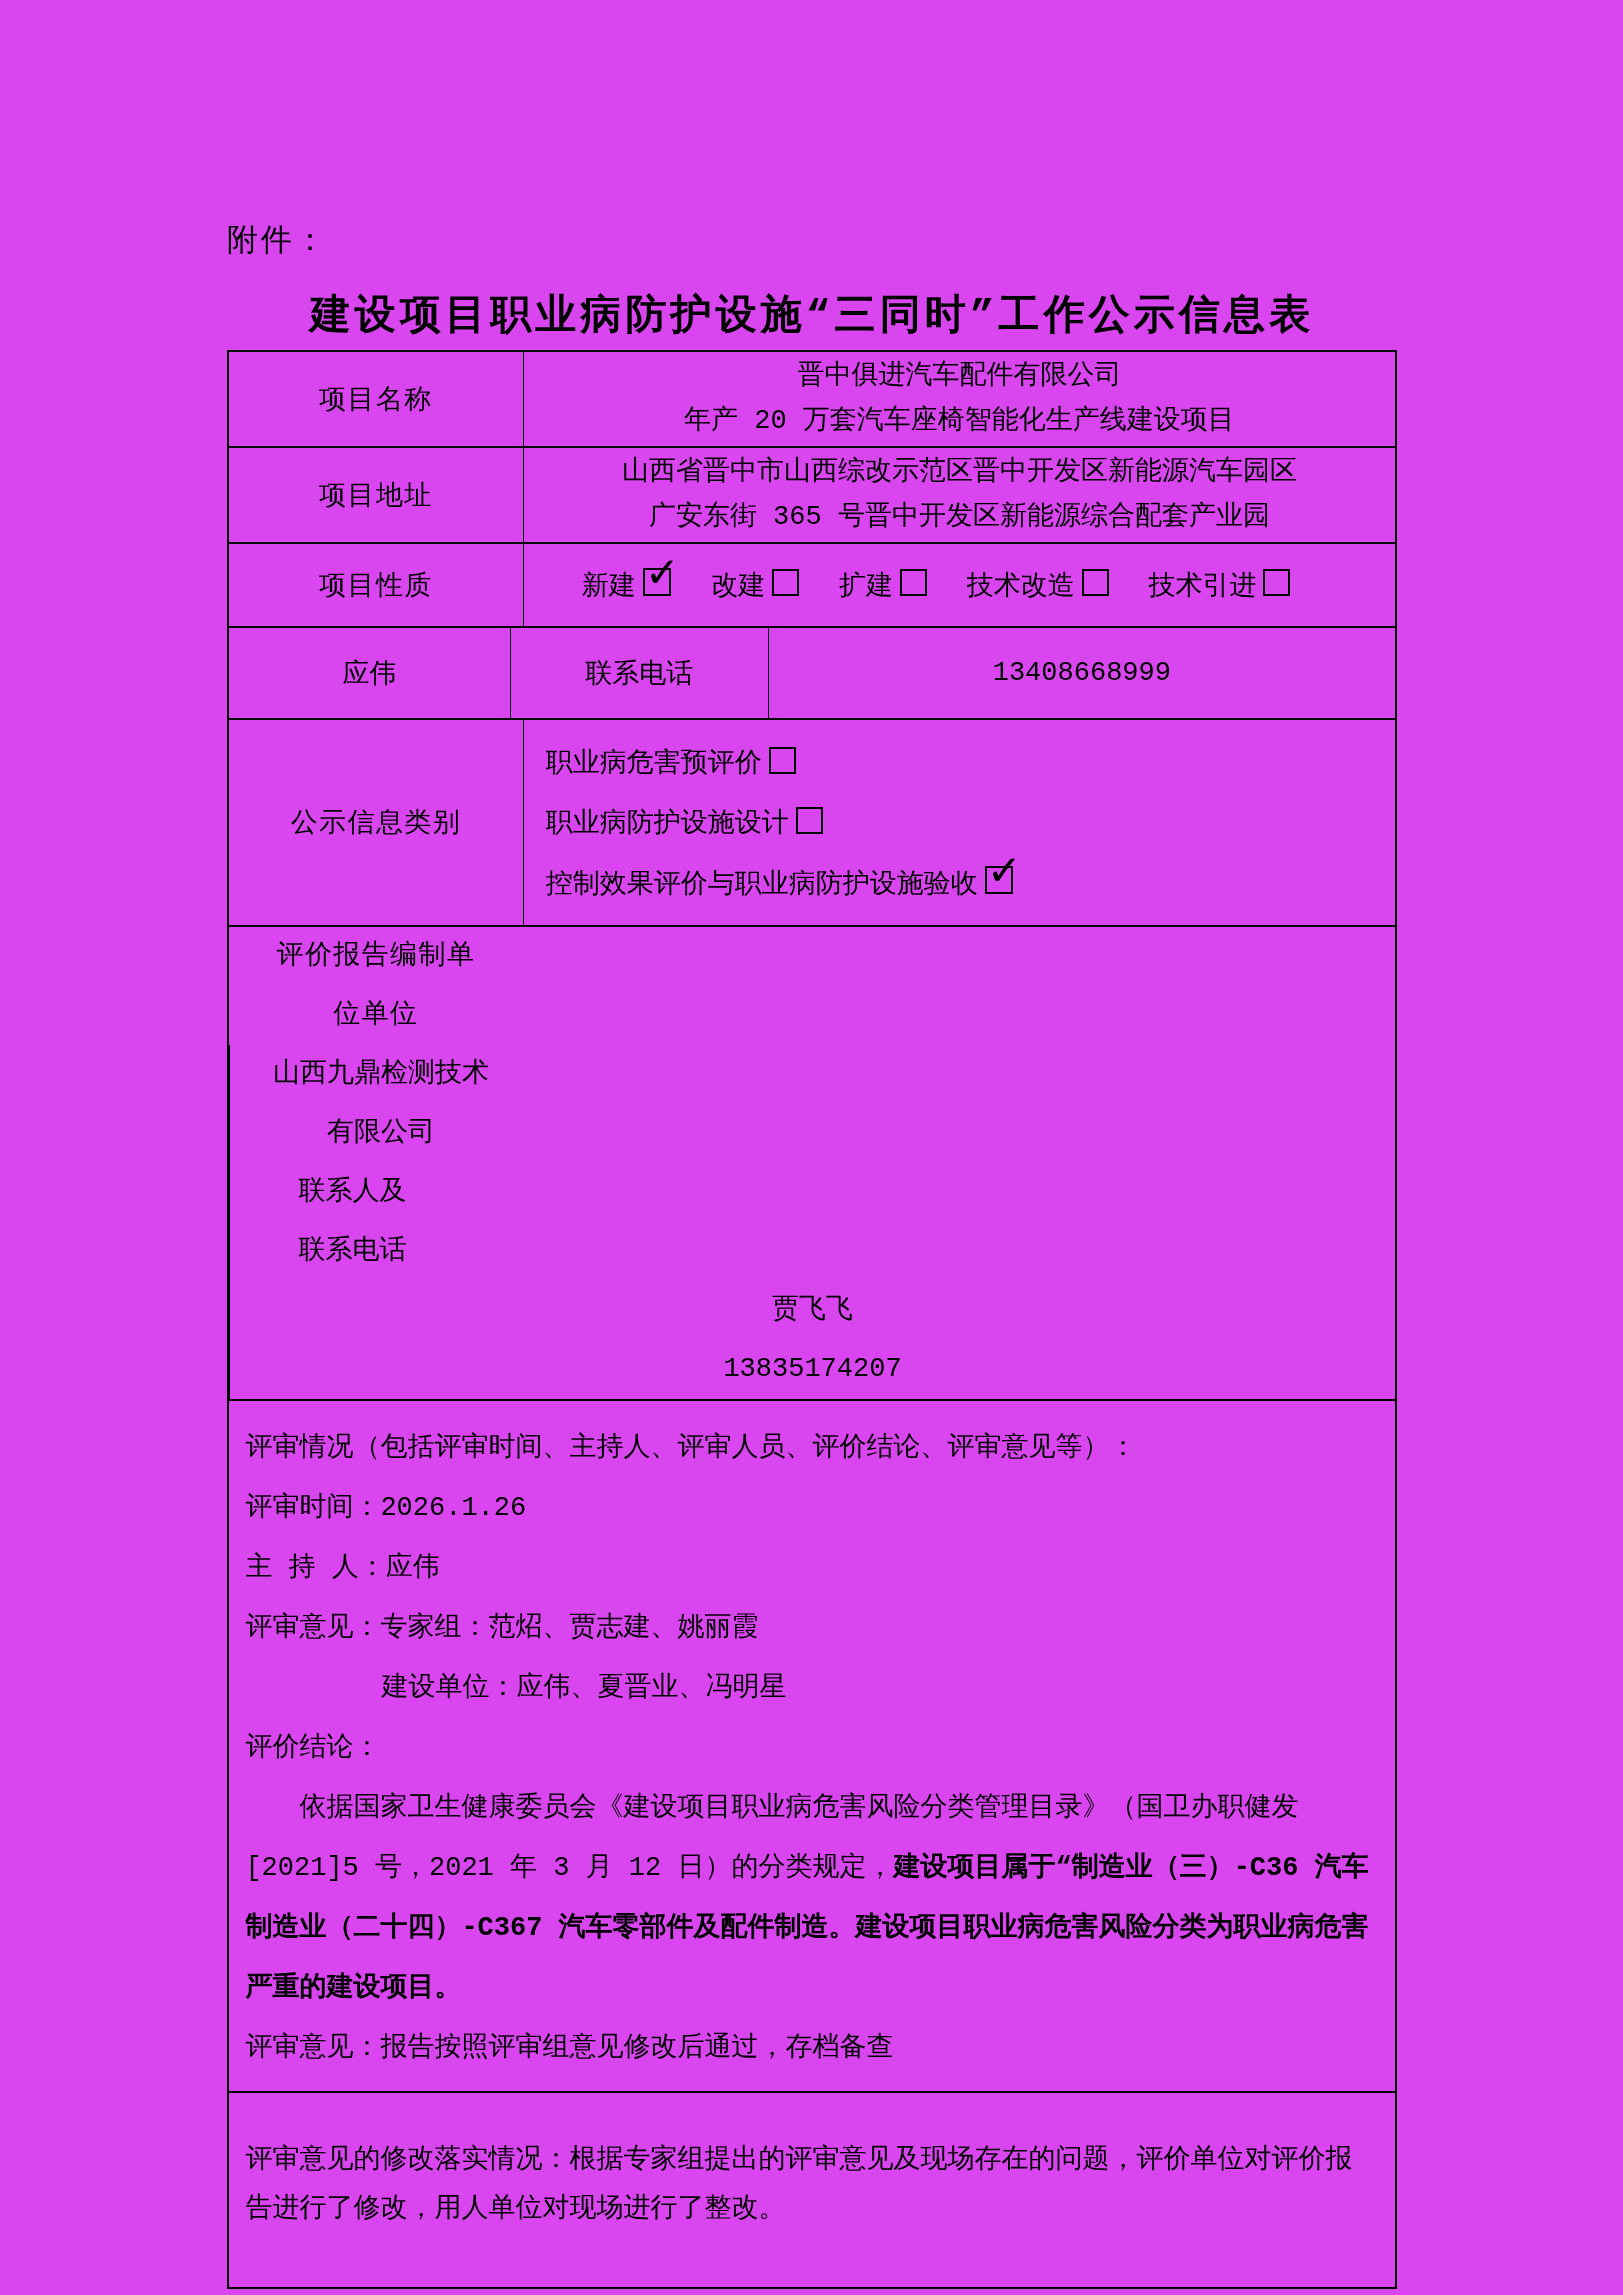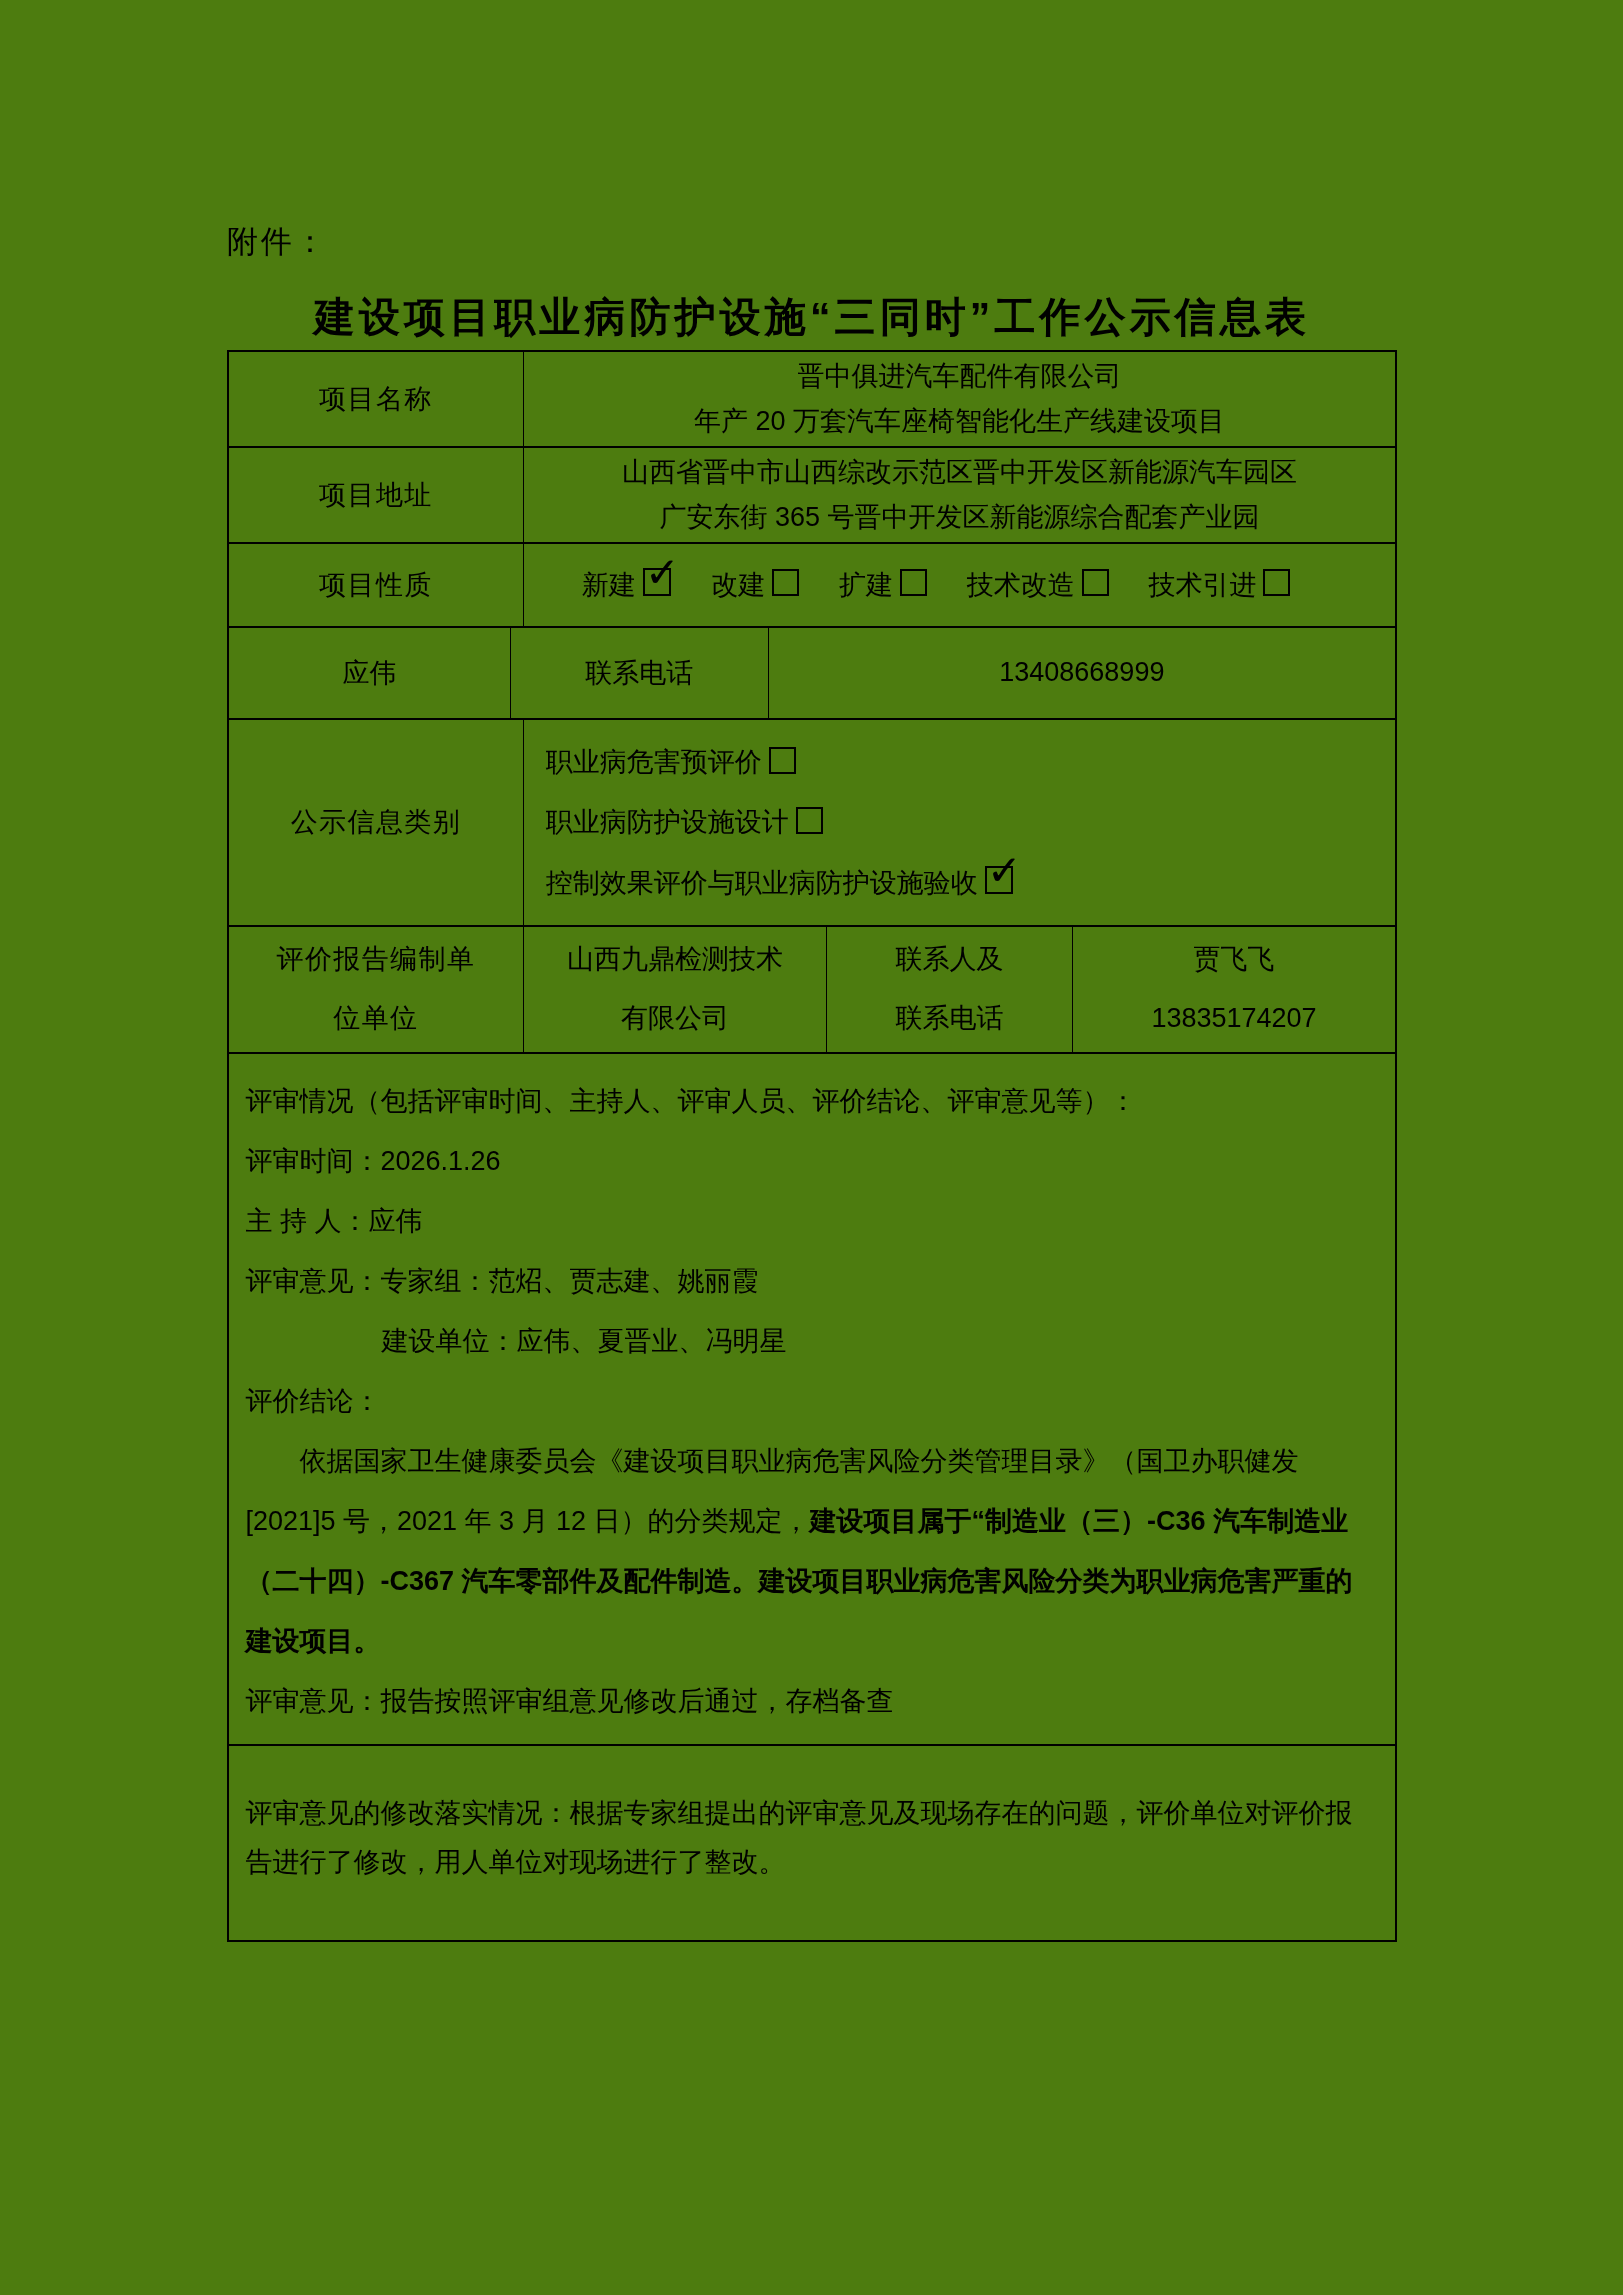--- a/index.html
+++ b/index.html
@@ -1,18 +1,18 @@
 <!DOCTYPE html>
 <html style="font-size:11px"><head>
 <meta charset="utf-8">
 <style>
   html,body{margin:0;padding:0;background:#ffffff;}
   .page{
-    width:1623px;height:2295px;background:#4d7c0f;color:#000;
-    font-family:Liberation Sans, sans-serif;
+    width:1623px;height:2295px;background:#d946ef;color:#000;
+    font-family:Liberation Mono, monospace;
     box-sizing:border-box;
     padding:222px 226px 0 227px;
     position:relative;
   }
   .attachment{
     font-size:31px;line-height:40px;letter-spacing:2.7px;
   }
   .doc-title{
     margin:29px 0 6.8px 0;
     font-size:41px;line-height:52px;font-weight:700;
@@ -33,21 +33,21 @@
   }
   .cell:first-child{border-left:none;}
   .label-cell{width:25.2%;align-items:center;text-align:center;letter-spacing:1.4px;}
   .value-cell{flex:1;}
   .center-col{align-items:center;text-align:center;}
   .r1{min-height:96px;}
   .r2{min-height:96px;}
   .r3{min-height:84px;}
   .r4{min-height:92px;}
   .r5{min-height:207px;}
-  .r6{min-height:127px;}
+  .r6{min-height:127px;flex-direction:column;}
   .r7{min-height:692px;}
   .r8{min-height:194px;}
   .two-line{line-height:45px;}
   .r6 .two-line{line-height:59px;}
   
   .r4 .c2{width:24.1%;flex:none;align-items:center;text-align:center;}
   .r4 .c3{width:22.1%;flex:none;align-items:center;text-align:center;}
   .r4 .c4{flex:1;align-items:center;text-align:center;}
   .r6 .c2{width:26.0%;flex:none;align-items:center;text-align:center;}
   .r6 .c3{width:21.1%;flex:none;align-items:center;text-align:center;}

